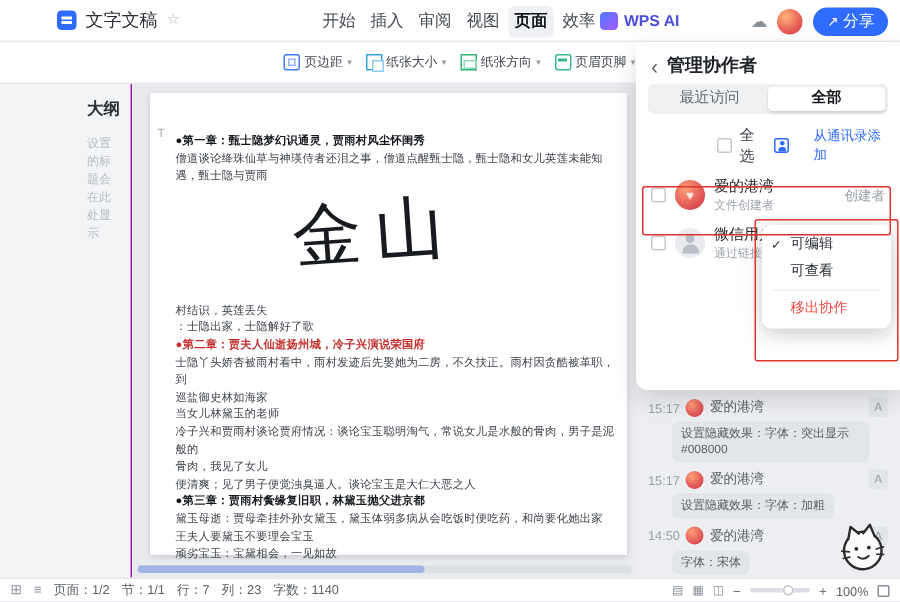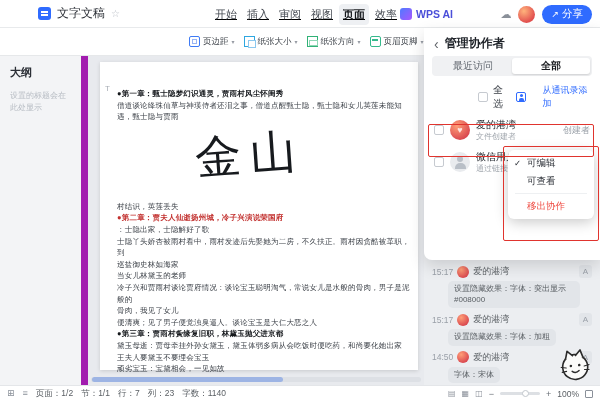--- a/index.html
+++ b/index.html
@@ -5,21 +5,21 @@
   * { margin:0; padding:0; box-sizing:border-box; }
   html,body { background:#dfe2e6; }
   .app{position:relative;width:600px;height:401px;background:#eceef1;font-family:"Liberation Sans","DejaVu Sans",sans-serif;overflow:hidden;}
 
   
   .titlebar{position:absolute;left:0;right:0;top:0;height:28px;background:#fff;border-bottom:1px solid #e8eaec;display:flex;align-items:center;z-index:6;padding-left:28px;}
   .doc-icon{width:13px;height:13px;margin:0 6px 0 10px;border-radius:3px;background:#2f6bff;position:relative;flex:none;}
   .doc-icon::before{content:"";position:absolute;left:3px;top:4px;width:7px;height:1.5px;background:#fff;box-shadow:0 3px 0 #fff;}
   .doc-title{font-size:12px;color:#2b2f36;}
   .star{color:#b9bec6;font-size:10px;margin-left:6px;}
-  .menu-tabs{position:absolute;left:210px;top:0;height:28px;display:flex;align-items:center;text-decoration:underline;}
+  .menu-tabs{position:absolute;left:210px;top:0;height:28px;display:flex;align-items:center;}
   .tab{font-size:11px;color:#454a52;padding:3px 4px;margin:0 1px;border-radius:4px;line-height:15px;white-space:nowrap;}
   .tab.active{color:#15181c;font-weight:700;background:#eef0f3;}
   .wps-ai{position:absolute;left:400px;top:0;height:28px;display:flex;align-items:center;gap:4px;}
   .ai-badge{width:12px;height:12px;border-radius:3px;background:linear-gradient(135deg,#4f7bff,#a857ff);}
   .ai-label{font-size:10.5px;font-weight:700;color:#4b4fd9;white-space:nowrap;}
   .tb-right{position:absolute;right:8px;top:0;height:28px;display:flex;align-items:center;gap:7px;}
   .sync-icon{color:#8a9099;font-size:11px;}
   .avatar-top{width:17px;height:17px;border-radius:50%;background:radial-gradient(circle at 35% 30%,#ffb37c,#e2504f 70%);}
   .share-btn{height:19px;padding:0 9px;border-radius:10px;background:#2f6bff;color:#fff;font-size:10.5px;display:flex;align-items:center;gap:3px;white-space:nowrap;}
   .share-glyph{font-size:9px;}
@@ -35,21 +35,21 @@
   .ric-size::before{content:"";position:absolute;right:-2px;bottom:-2px;width:6px;height:6px;border:1.2px solid #8cc8ef;background:#fff;}
   .ric-orient{border:1.3px solid #31b277;}
   .ric-orient::before{content:"";position:absolute;left:1.5px;top:2.5px;width:7px;height:4px;border:1px solid #8fd7b6;}
   .ric-hf{border:1.3px solid #35b98c;border-radius:2px;}
   .ric-hf::before{content:"";position:absolute;left:1.5px;right:1.5px;top:1.5px;height:2.5px;background:#35b98c;}
   .ric-bg{background:linear-gradient(135deg,#59b2ff,#2f86f0);border-radius:2.5px;}
   .ric-zoom{border:1.4px solid #f59c3b;border-radius:50%;width:9px;height:9px;}
   .ric-zoom::before{content:"";position:absolute;right:-3px;bottom:-2px;width:4px;height:1.6px;background:#f59c3b;transform:rotate(45deg);}
 
   
-  .outline{position:absolute;left:0;top:56px;width:88px;bottom:4px;background:#f3f4f6;border-right:7px solid #a21caf;z-index:2;}
+  .outline{position:absolute;left:0;top:56px;width:88px;bottom:4px;background:#f3f4f6;border-right:1px solid #a21caf;z-index:2;padding-left:48px;}
   .outline-title{font-size:11px;font-weight:600;color:#2b2f36;padding:9px 0 0 10px;}
   .outline-empty{font-size:8px;color:#b7bcc3;padding:10px 8px 0 10px;line-height:12px;}
 
   
   .doc-area{position:absolute;left:88px;top:56px;right:176px;bottom:16px;background:#e8eaee;overflow:hidden;z-index:1;}
   .page{position:absolute;left:12px;top:6px;width:318px;height:308px;background:#fff;box-shadow:0 1px 4px rgba(0,0,0,.14);}
   .cursor-T{position:absolute;left:5px;top:22px;font-size:8px;color:#a7adb5;}
   .doc-lines{position:absolute;left:17px;top:26px;right:8px;}
   .doc-line{font-size:7.5px;line-height:11.6px;color:#3c4148;letter-spacing:.2px;}
   .l-bold{font-weight:700;color:#15181c;}
@@ -192,22 +192,22 @@
     <div class="outline-empty">设置的标题会在此处显示</div>
   </aside>
 
   <main class="doc-area">
     <div class="page">
       <span class="cursor-T">T</span>
       <div class="doc-lines">
           <div class="doc-line l-bold">●第一章：甄士隐梦幻识通灵，贾雨村风尘怀闺秀</div>
           <div class="doc-line">僧道谈论绛珠仙草与神瑛侍者还泪之事，僧道点醒甄士隐，甄士隐和女儿英莲未能知遇，甄士隐与贾雨</div>
           <div class="doc-line" style="margin-top: 78px;">村结识，英莲丢失</div>
+          <div class="doc-line">：士隐出家，士隐解好了歌</div>
           <div class="doc-line l-red">●第二章：贾夫人仙逝扬州城，冷子兴演说荣国府</div>
-          <div class="doc-line">：士隐出家，士隐解好了歌</div>
           <div class="doc-line">士隐丫头娇杏被雨村看中，雨村发迹后先娶她为二房，不久扶正。雨村因贪酷被革职，到</div>
           <div class="doc-line">巡盐御史林如海家</div>
           <div class="doc-line">当女儿林黛玉的老师</div>
           <div class="doc-line">冷子兴和贾雨村谈论贾府情况：谈论宝玉聪明淘气，常说女儿是水般的骨肉，男子是泥般的</div>
           <div class="doc-line">骨肉，我见了女儿</div>
           <div class="doc-line">便清爽；见了男子便觉浊臭逼人。谈论宝玉是大仁大恶之人</div>
           <div class="doc-line l-bold">●第三章：贾雨村夤缘复旧职，林黛玉抛父进京都</div>
           <div class="doc-line">黛玉母逝：贾母牵挂外孙女黛玉，黛玉体弱多病从会吃饭时便吃药，和尚要化她出家</div>
           <div class="doc-line">王夫人要黛玉不要理会宝玉</div>
           <div class="doc-line">顽劣宝玉：宝黛相会，一见如故</div>

